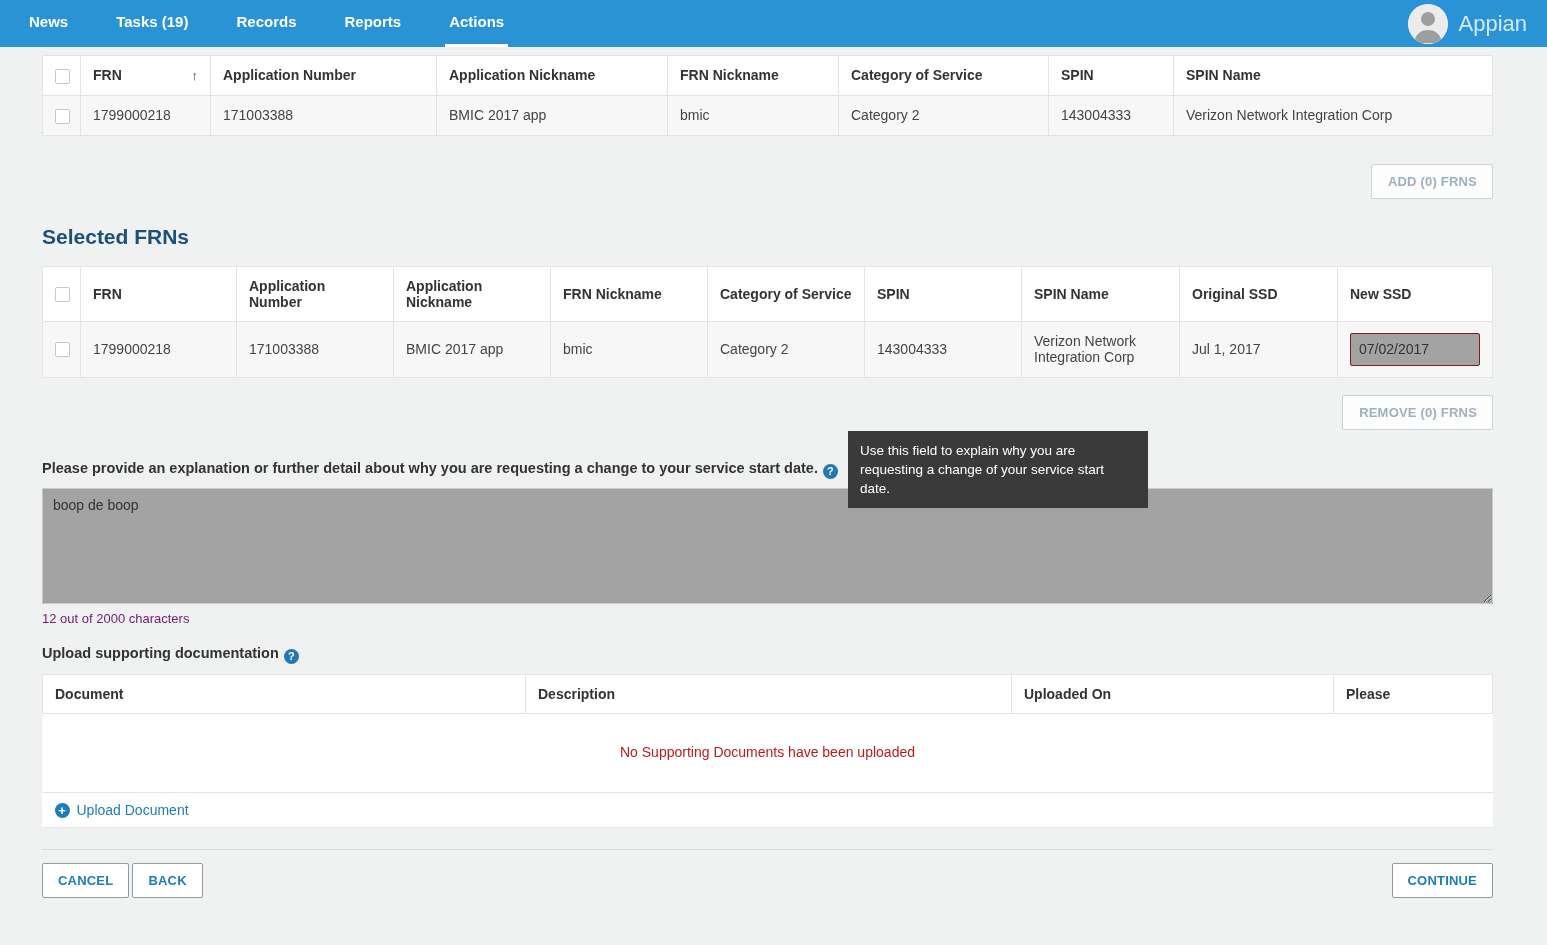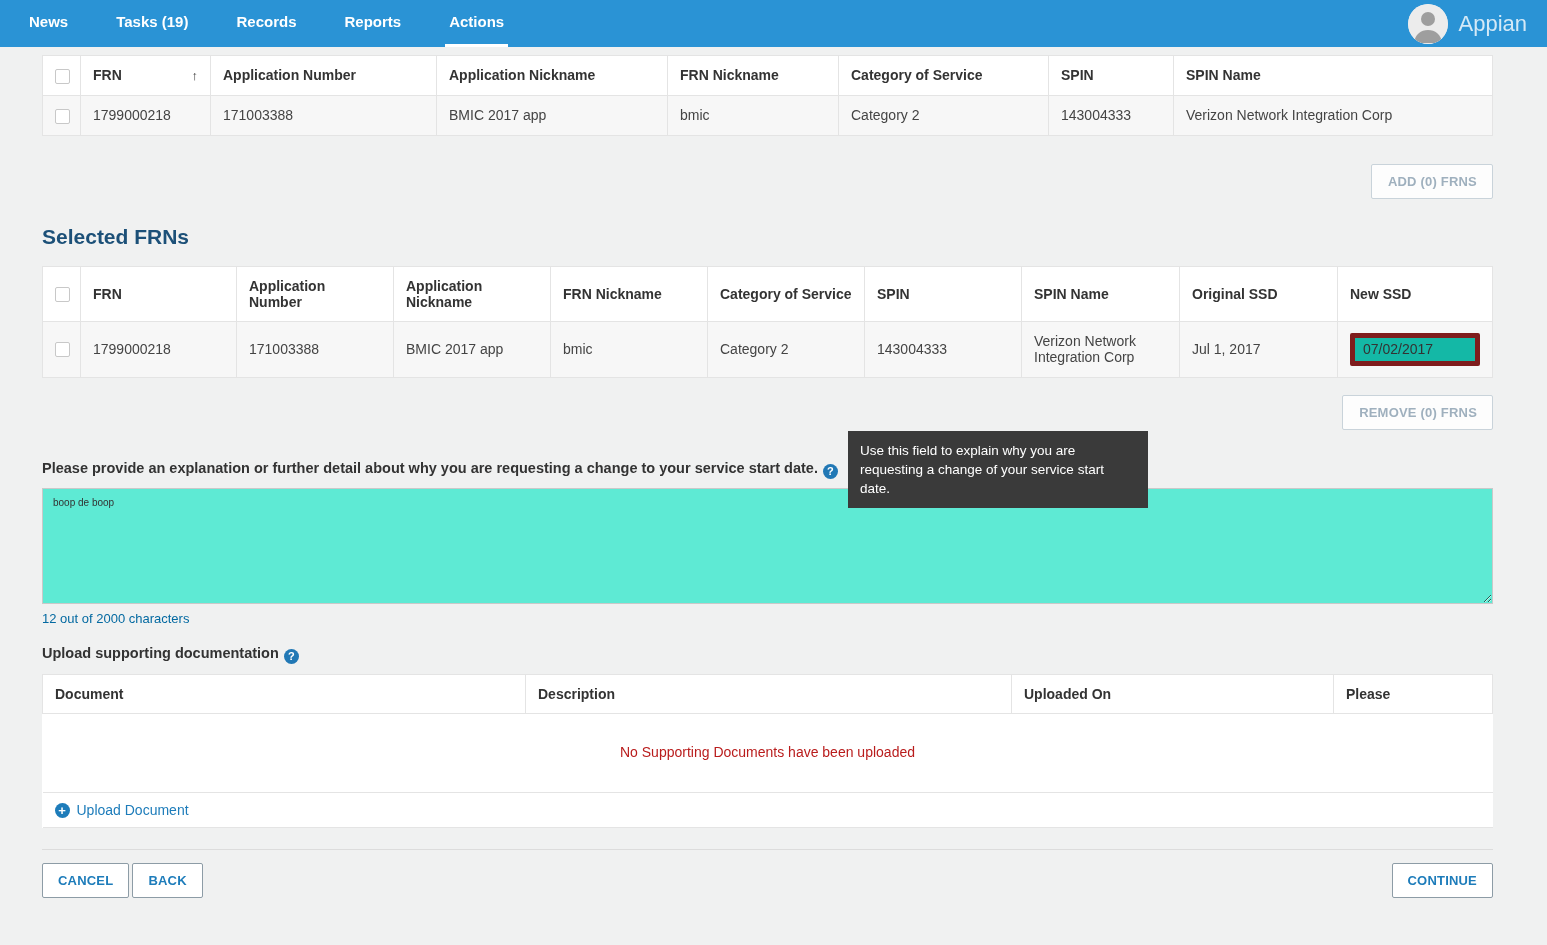--- a/index.html
+++ b/index.html
@@ -61,45 +61,45 @@
   }
   .btn.disabled { color: #9fb0be; border-color: #c9d3da; background: #fdfdfd; cursor: default; padding-left: 16px; }
 
   .row-right { display: flex; justify-content: flex-end; }
   .add-row { margin-top: 28px; }
   .remove-row { margin-top: 17px; }
 
   .section-title { color: #1c5078; font-size: 21px; font-weight: 700; margin: 26px 0 17px 0; }
 
   .ssd-input {
-    width: 100%; height: 33px; border: 5px solid #7f1d1d; border-radius: 2px;
-    padding: 0 8px; font-family: inherit; font-size: 14px; color: #333; background: #14b8a6;
+    width: 100%; height: 33px; border: 1px solid #7f1d1d; border-radius: 2px;
+    padding: 0 8px; font-family: inherit; font-size: 14px; color: #333; background: #a3a3a3;
   }
 
   
   .explanation { position: relative; margin-top: 30px; }
   .field-label { font-weight: 700; color: #333; font-size: 14.5px; }
   .help-icon {
     display: inline-block; width: 15px; height: 15px; border-radius: 50%;
     background: #2178b5; color: #fff; font-size: 11px; font-weight: 700;
     text-align: center; line-height: 15px; margin-left: 5px; cursor: pointer;
     vertical-align: -2px;
   }
   .tooltip {
     position: absolute; left: 806px; top: -29px; width: 300px;
     background: #3a3a3a; color: #fff; font-size: 13.5px; line-height: 19px;
     padding: 10px 12px; z-index: 20;
   }
   .explanation textarea {
     display: block; width: 100%; height: 116px; margin-top: 9px;
     border: 1px solid #c9c9c9; padding: 8px 10px;
-    font-family: inherit; font-size: 10px; color: #333;
-    resize: both; background: #5eead4;
-  }
-  .char-count { font-size: 13px; color: #0369a1; margin-top: 7px; }
+    font-family: inherit; font-size: 14px; color: #333;
+    resize: both; background: #a3a3a3;
+  }
+  .char-count { font-size: 13px; color: #701a75; margin-top: 7px; }
 
   
   .upload-section { margin-top: 19px; }
   .upload-table { margin-top: 10px; }
   .upload-table td.empty-cell {
     border-left: none; border-right: none;
     text-align: center; color: #b91c1c; padding: 30px 12px 32px;
   }
   .upload-table td.link-cell { border-left: none; border-right: none; padding: 9px 12px; }
   .upload-link {

